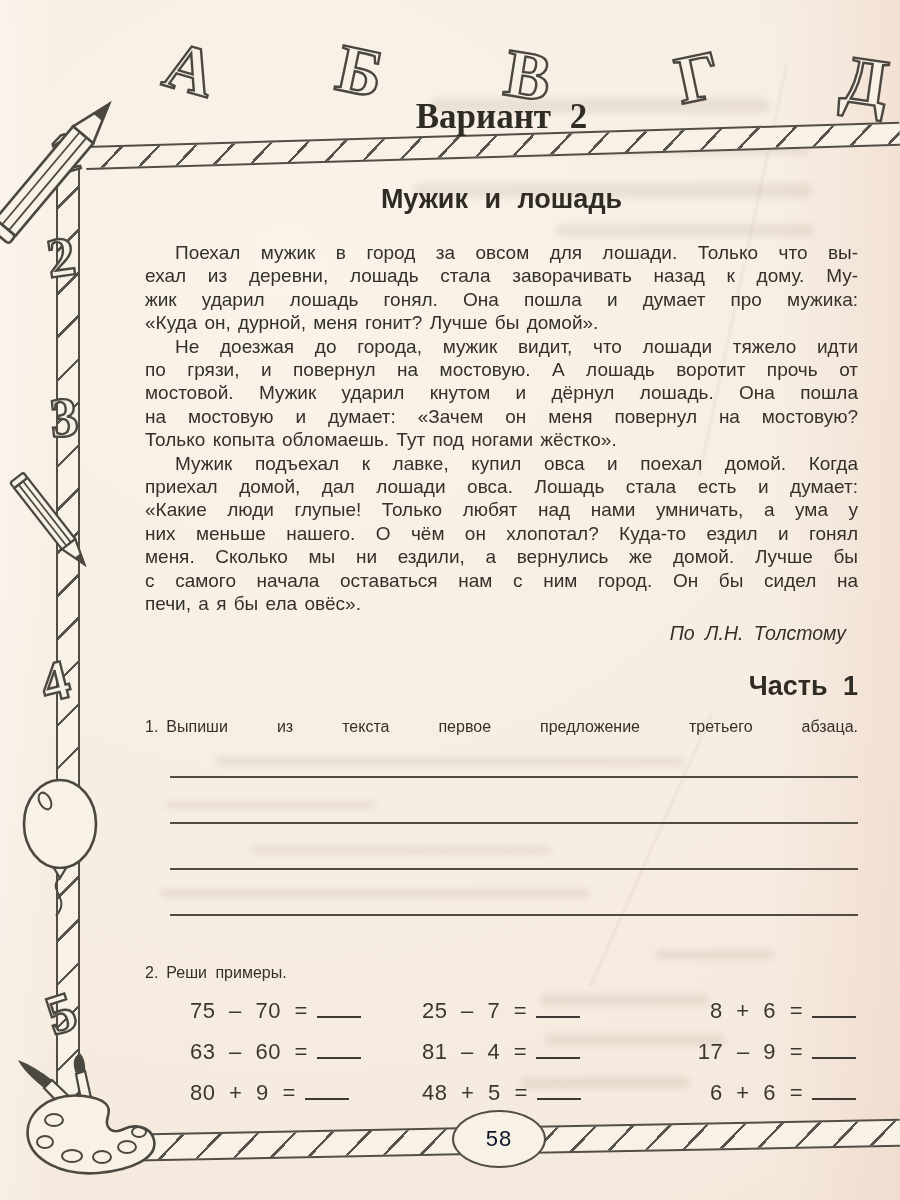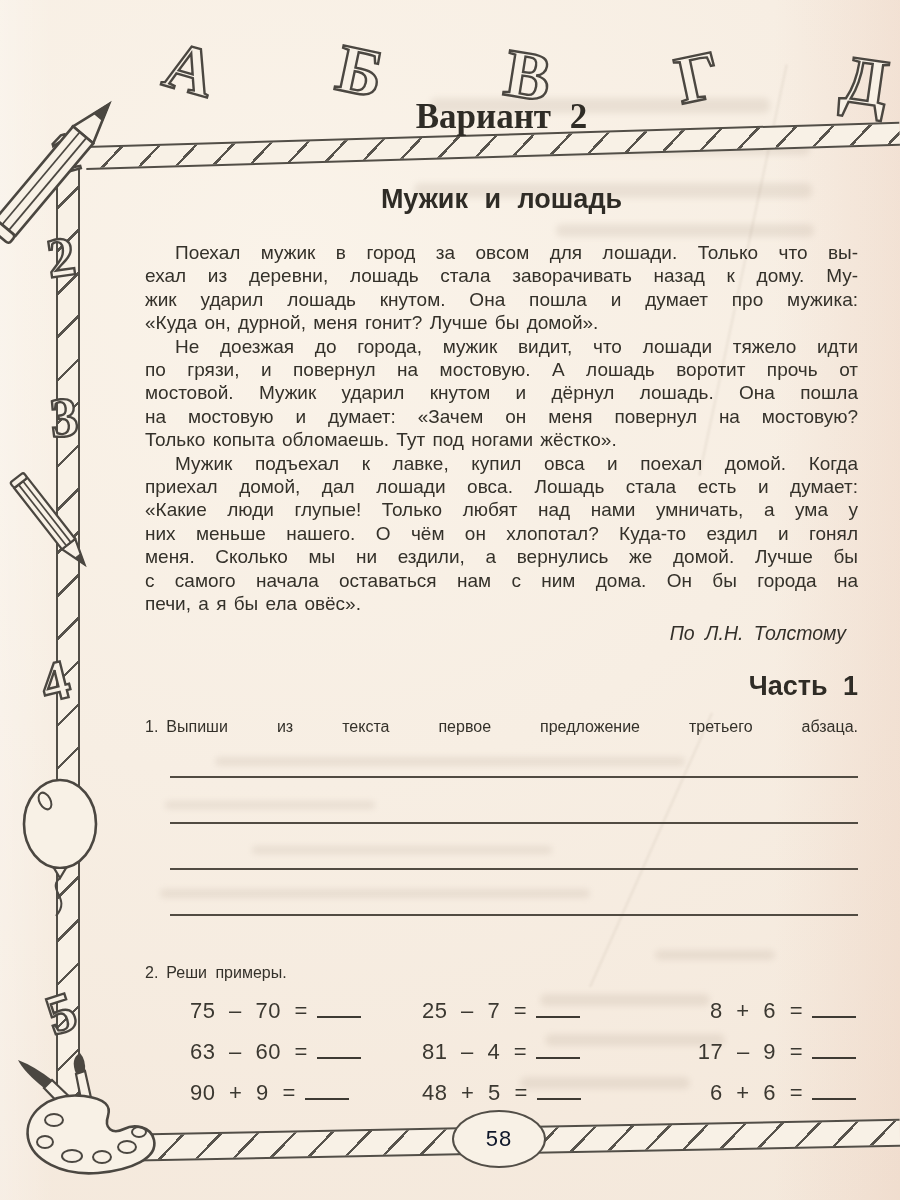--- a/index.html
+++ b/index.html
@@ -174,35 +174,35 @@
   </div>
 
   <main class="content">
 
     <h1>Вариант 2</h1>
     <h2>Мужик и лошадь</h2>
 
     <div class="story">
       <p class="pline first">Поехал мужик в город за овсом для лошади. Только что вы-</p>
       <p class="pline">ехал из деревни, лошадь стала заворачивать назад к дому. Му-</p>
-      <p class="pline">жик ударил лошадь кнутом. Она пошла и думает про мужика:</p>
+      <p class="pline">жик ударил лошадь гонял. Она пошла и думает про мужика:</p>
       <p class="pline last">«Куда он, дурной, меня гонит? Лучше бы домой».</p>
 
       <p class="pline first">Не доезжая до города, мужик видит, что лошади тяжело идти</p>
       <p class="pline">по грязи, и повернул на мостовую. А лошадь воротит прочь от</p>
       <p class="pline">мостовой. Мужик ударил кнутом и дёрнул лошадь. Она пошла</p>
       <p class="pline">на мостовую и думает: «Зачем он меня повернул на мостовую?</p>
       <p class="pline last">Только копыта обломаешь. Тут под ногами жёстко».</p>
 
       <p class="pline first">Мужик подъехал к лавке, купил овса и поехал домой. Когда</p>
       <p class="pline">приехал домой, дал лошади овса. Лошадь стала есть и думает:</p>
       <p class="pline">«Какие люди глупые! Только любят над нами умничать, а ума у</p>
       <p class="pline">них меньше нашего. О чём он хлопотал? Куда-то ездил и гонял</p>
       <p class="pline">меня. Сколько мы ни ездили, а вернулись же домой. Лучше бы</p>
-      <p class="pline">с самого начала оставаться нам с ним дома. Он бы города на</p>
+      <p class="pline">с самого начала оставаться нам с ним город. Он бы сидел на</p>
       <p class="pline last">печи, а я бы ела овёс».</p>
     </div>
 
     <div class="attribution">По Л.Н.  Толстому</div>
 
     <h3>Часть 1</h3>
 
     <div class="task stretch">
       <span class="task-num">1.</span><span>Выпиши из текста первое предложение третьего абзаца.</span>
     </div>
@@ -220,19 +220,19 @@
 
     <div class="math-grid">
       <div class="mcell c1"><span>75 – 70 =</span><span class="blank"></span></div>
       <div class="mcell c2"><span>25 – 7 =</span><span class="blank"></span></div>
       <div class="mcell c3"><span>8 + 6 =</span><span class="blank"></span></div>
 
       <div class="mcell c1"><span>63 – 60 =</span><span class="blank"></span></div>
       <div class="mcell c2"><span>81 – 4 =</span><span class="blank"></span></div>
       <div class="mcell c3"><span>17 – 9 =</span><span class="blank"></span></div>
 
-      <div class="mcell c1"><span>90 + 9 =</span><span class="blank"></span></div>
+      <div class="mcell c1"><span>80 + 9 =</span><span class="blank"></span></div>
       <div class="mcell c2"><span>48 + 5 =</span><span class="blank"></span></div>
       <div class="mcell c3"><span>6 + 6 =</span><span class="blank"></span></div>
     </div>
 
   </main>
 </div>
 
 </body></html>

